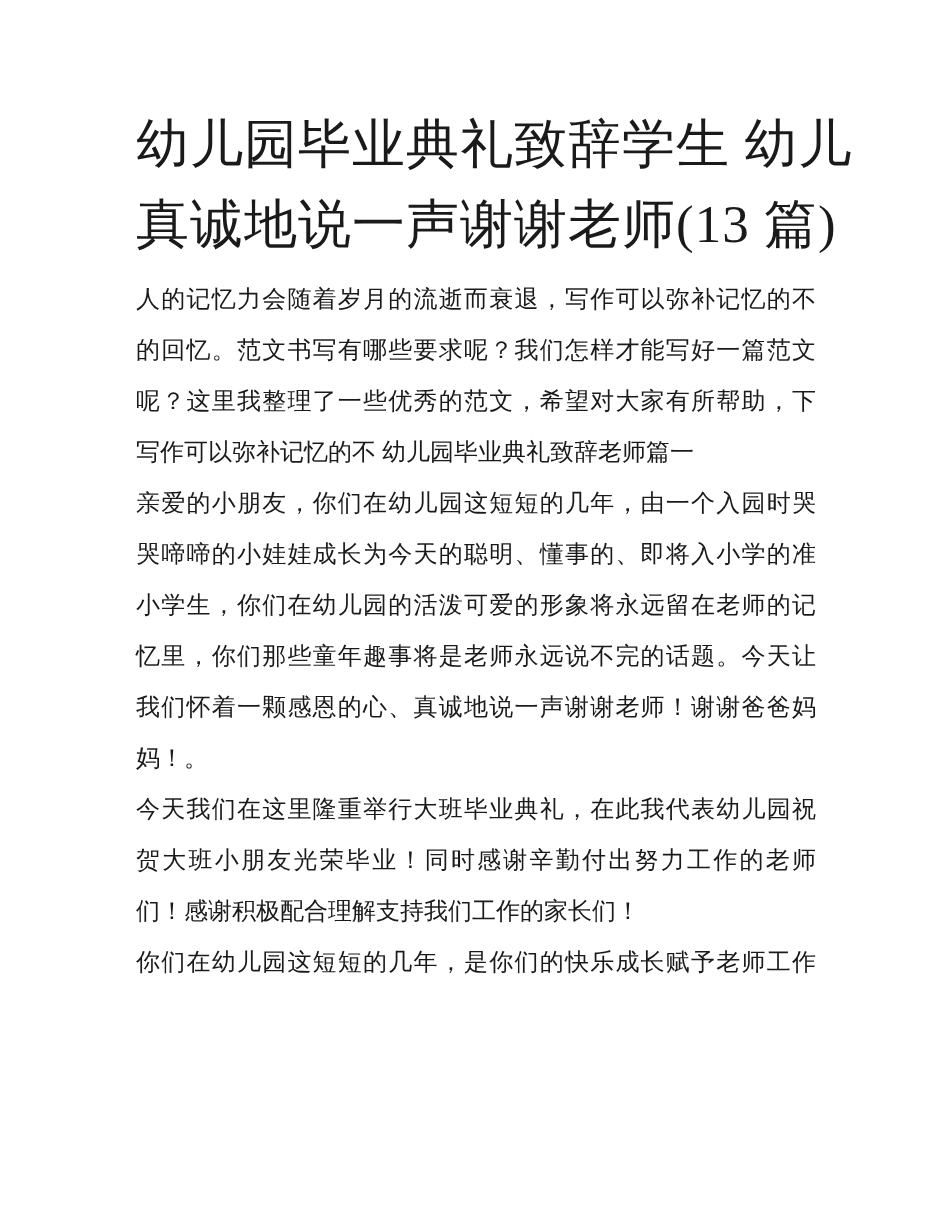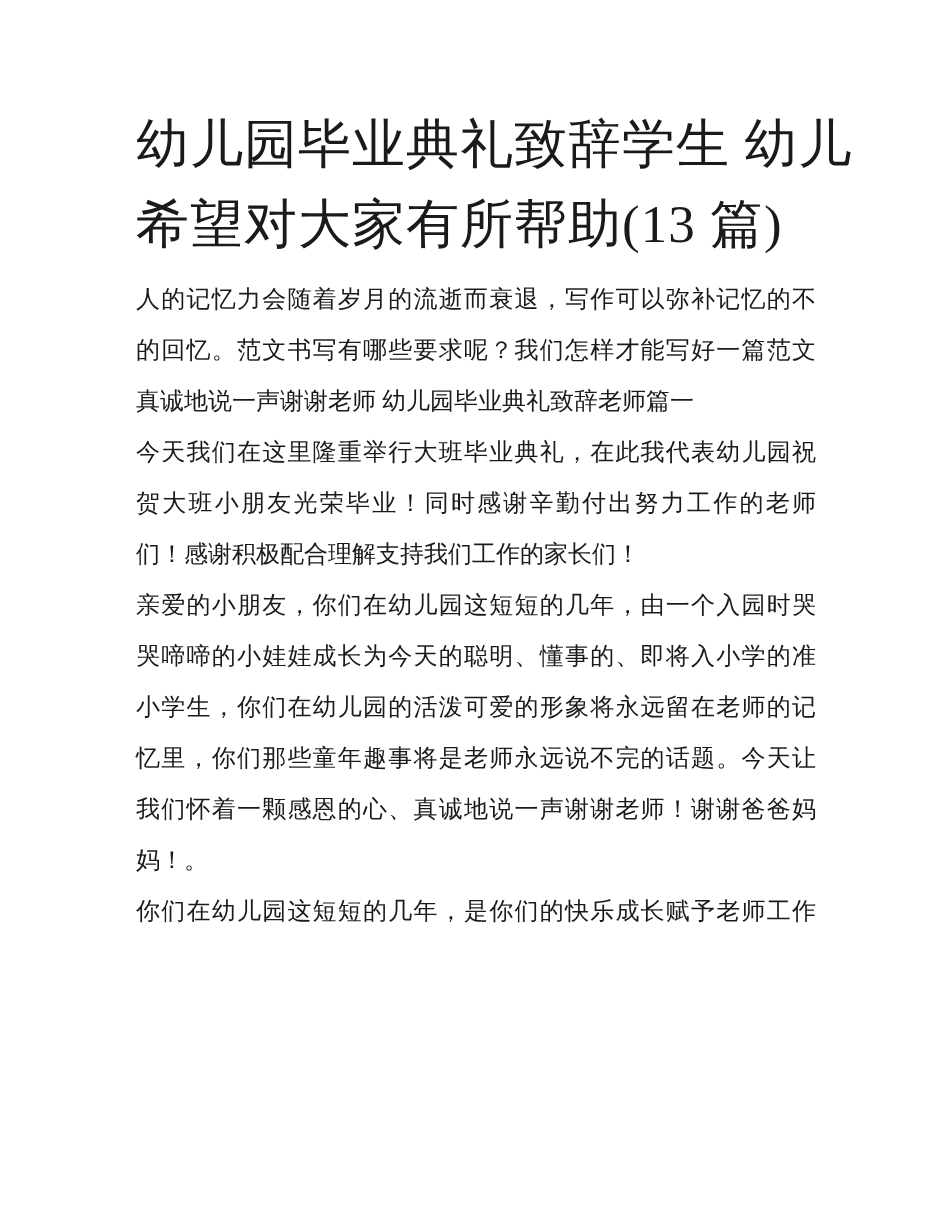--- a/index.html
+++ b/index.html
@@ -46,40 +46,41 @@
     text-align: justify;
     text-align-last: justify;
   }
 </style>
 </head>
 <body>
 
 <div class="page">
   <h1 class="doc-title">
       <div class="title-line"><span>幼儿园毕业典礼致辞学生 幼儿</span></div>
-      <div class="title-line"><span>希望对大家有所帮助</span><span class="bold">(13 </span><span>篇</span><span class="bold">)</span></div>
+      <div class="title-line"><span>真诚地说一声谢谢老师</span><span class="bold">(13 </span><span>篇</span><span class="bold">)</span></div>
     </h1>
   <div class="doc-body">
       <div class="paragraph">
         <div class="text-line justified">人的记忆力会随着岁月的流逝而衰退，写作可以弥补记忆的不</div>
         <div class="text-line justified">的回忆。范文书写有哪些要求呢？我们怎样才能写好一篇范文</div>
+        <div class="text-line justified">呢？这里我整理了一些优秀的范文，希望对大家有所帮助，下</div>
       </div>
       <div class="paragraph">
-        <div class="text-line">真诚地说一声谢谢老师 幼儿园毕业典礼致辞老师篇一</div>
-      </div>
-      <div class="paragraph">
-        <div class="text-line justified">今天我们在这里隆重举行大班毕业典礼，在此我代表幼儿园祝</div>
-        <div class="text-line justified">贺大班小朋友光荣毕业！同时感谢辛勤付出努力工作的老师</div>
-        <div class="text-line">们！感谢积极配合理解支持我们工作的家长们！</div>
+        <div class="text-line">写作可以弥补记忆的不 幼儿园毕业典礼致辞老师篇一</div>
       </div>
       <div class="paragraph">
         <div class="text-line justified">亲爱的小朋友，你们在幼儿园这短短的几年，由一个入园时哭</div>
         <div class="text-line justified">哭啼啼的小娃娃成长为今天的聪明、懂事的、即将入小学的准</div>
         <div class="text-line justified">小学生，你们在幼儿园的活泼可爱的形象将永远留在老师的记</div>
         <div class="text-line justified">忆里，你们那些童年趣事将是老师永远说不完的话题。今天让</div>
         <div class="text-line justified">我们怀着一颗感恩的心、真诚地说一声谢谢老师！谢谢爸爸妈</div>
         <div class="text-line">妈！。</div>
       </div>
       <div class="paragraph">
+        <div class="text-line justified">今天我们在这里隆重举行大班毕业典礼，在此我代表幼儿园祝</div>
+        <div class="text-line justified">贺大班小朋友光荣毕业！同时感谢辛勤付出努力工作的老师</div>
+        <div class="text-line">们！感谢积极配合理解支持我们工作的家长们！</div>
+      </div>
+      <div class="paragraph">
         <div class="text-line justified">你们在幼儿园这短短的几年，是你们的快乐成长赋予老师工作</div>
       </div>
     </div>
 </div>
 
 </body></html>

